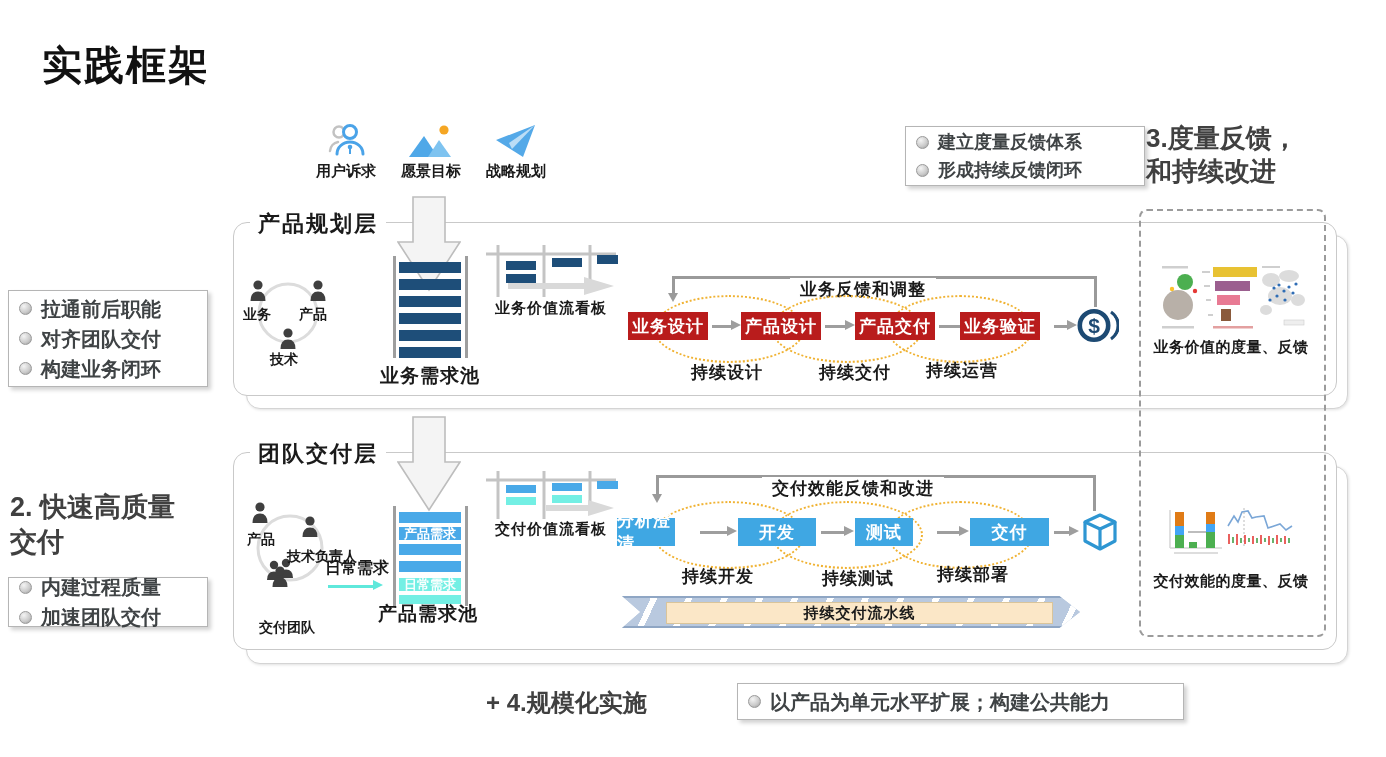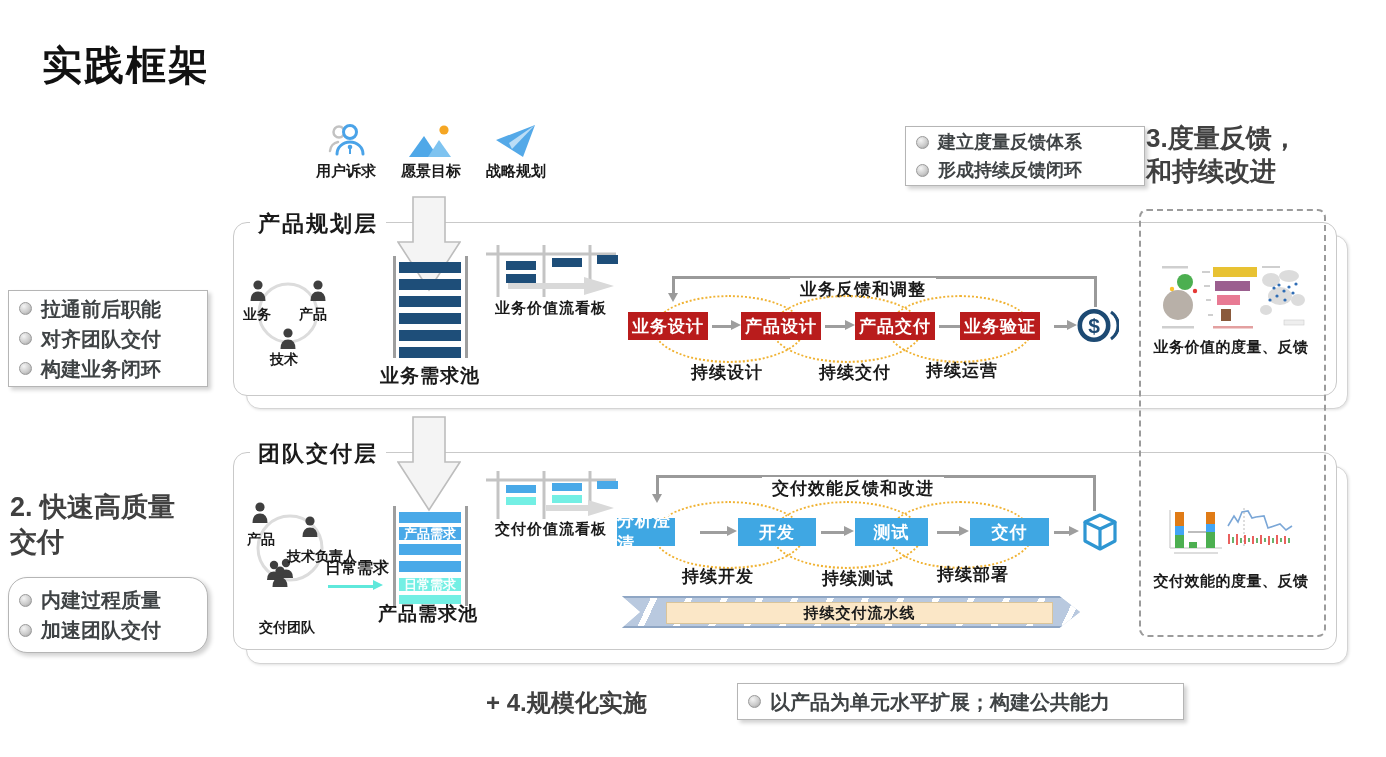--- a/index.html
+++ b/index.html
@@ -137,21 +137,21 @@
     <div class="note-item fs20">
         <span class="bullet"></span>
         <span>构建业务闭环</span>
       </div>
   </div>
 
   <div class="abs orange-h" style="left:10px;top:490px;width:220px;">
     <div>2. 快速高质量</div>
     <div>交付</div>
   </div>
-  <div class="abs note-box" style="left:8px;top:577px;width:200px;height:76px;border-radius:19px;">
+  <div class="abs note-box" style="left:8px;top:577px;width:200px;height:50px;">
     <div class="note-item fs20">
         <span class="bullet"></span>
         <span>内建过程质量</span>
       </div>
     <div class="note-item fs20">
         <span class="bullet"></span>
         <span>加速团队交付</span>
       </div>
   </div>
 
@@ -305,21 +305,21 @@
   <div class="abs fb-label" style="left:762px;top:461px;">交付效能反馈和改进</div>
 
   <div class="abs ellipse" style="left:653px;top:501px;width:148px;height:64px;"></div>
   <div class="abs ellipse" style="left:771px;top:501px;width:148px;height:64px;"></div>
   <div class="abs ellipse" style="left:887px;top:501px;width:142px;height:64px;"></div>
 
   <div class="abs step blue" style="left:617px;top:518px;width:58px;">分析澄清</div>
   <div class="abs harrow" style="left:700px;top:531px;width:28px;"></div>
   <div class="abs step blue" style="left:738px;top:518px;width:78px;">开发</div>
   <div class="abs harrow" style="left:821px;top:531px;width:24px;"></div>
-  <div class="abs step blue" style="left:855px;top:518px;width:73px;">测试</div>
+  <div class="abs step blue" style="left:855px;top:518px;width:58px;">测试</div>
   <div class="abs harrow" style="left:937px;top:531px;width:23px;"></div>
   <div class="abs step blue" style="left:970px;top:518px;width:79px;">交付</div>
   <div class="abs harrow" style="left:1054px;top:531px;width:16px;"></div>
   <svg class="abs" style="left:1081px;top:512px;" width="38" height="40" viewBox="0 0 38 40">
     <g fill="none" stroke="#2E96D2" stroke-width="3.2" stroke-linejoin="round">
       <polygon points="19,3 34,10 19,17 4,10"></polygon>
       <polyline points="4,10 4,29 19,37 34,29 34,10"></polyline>
       <line x1="19" y1="17" x2="19" y2="37"></line>
     </g>
   </svg>

